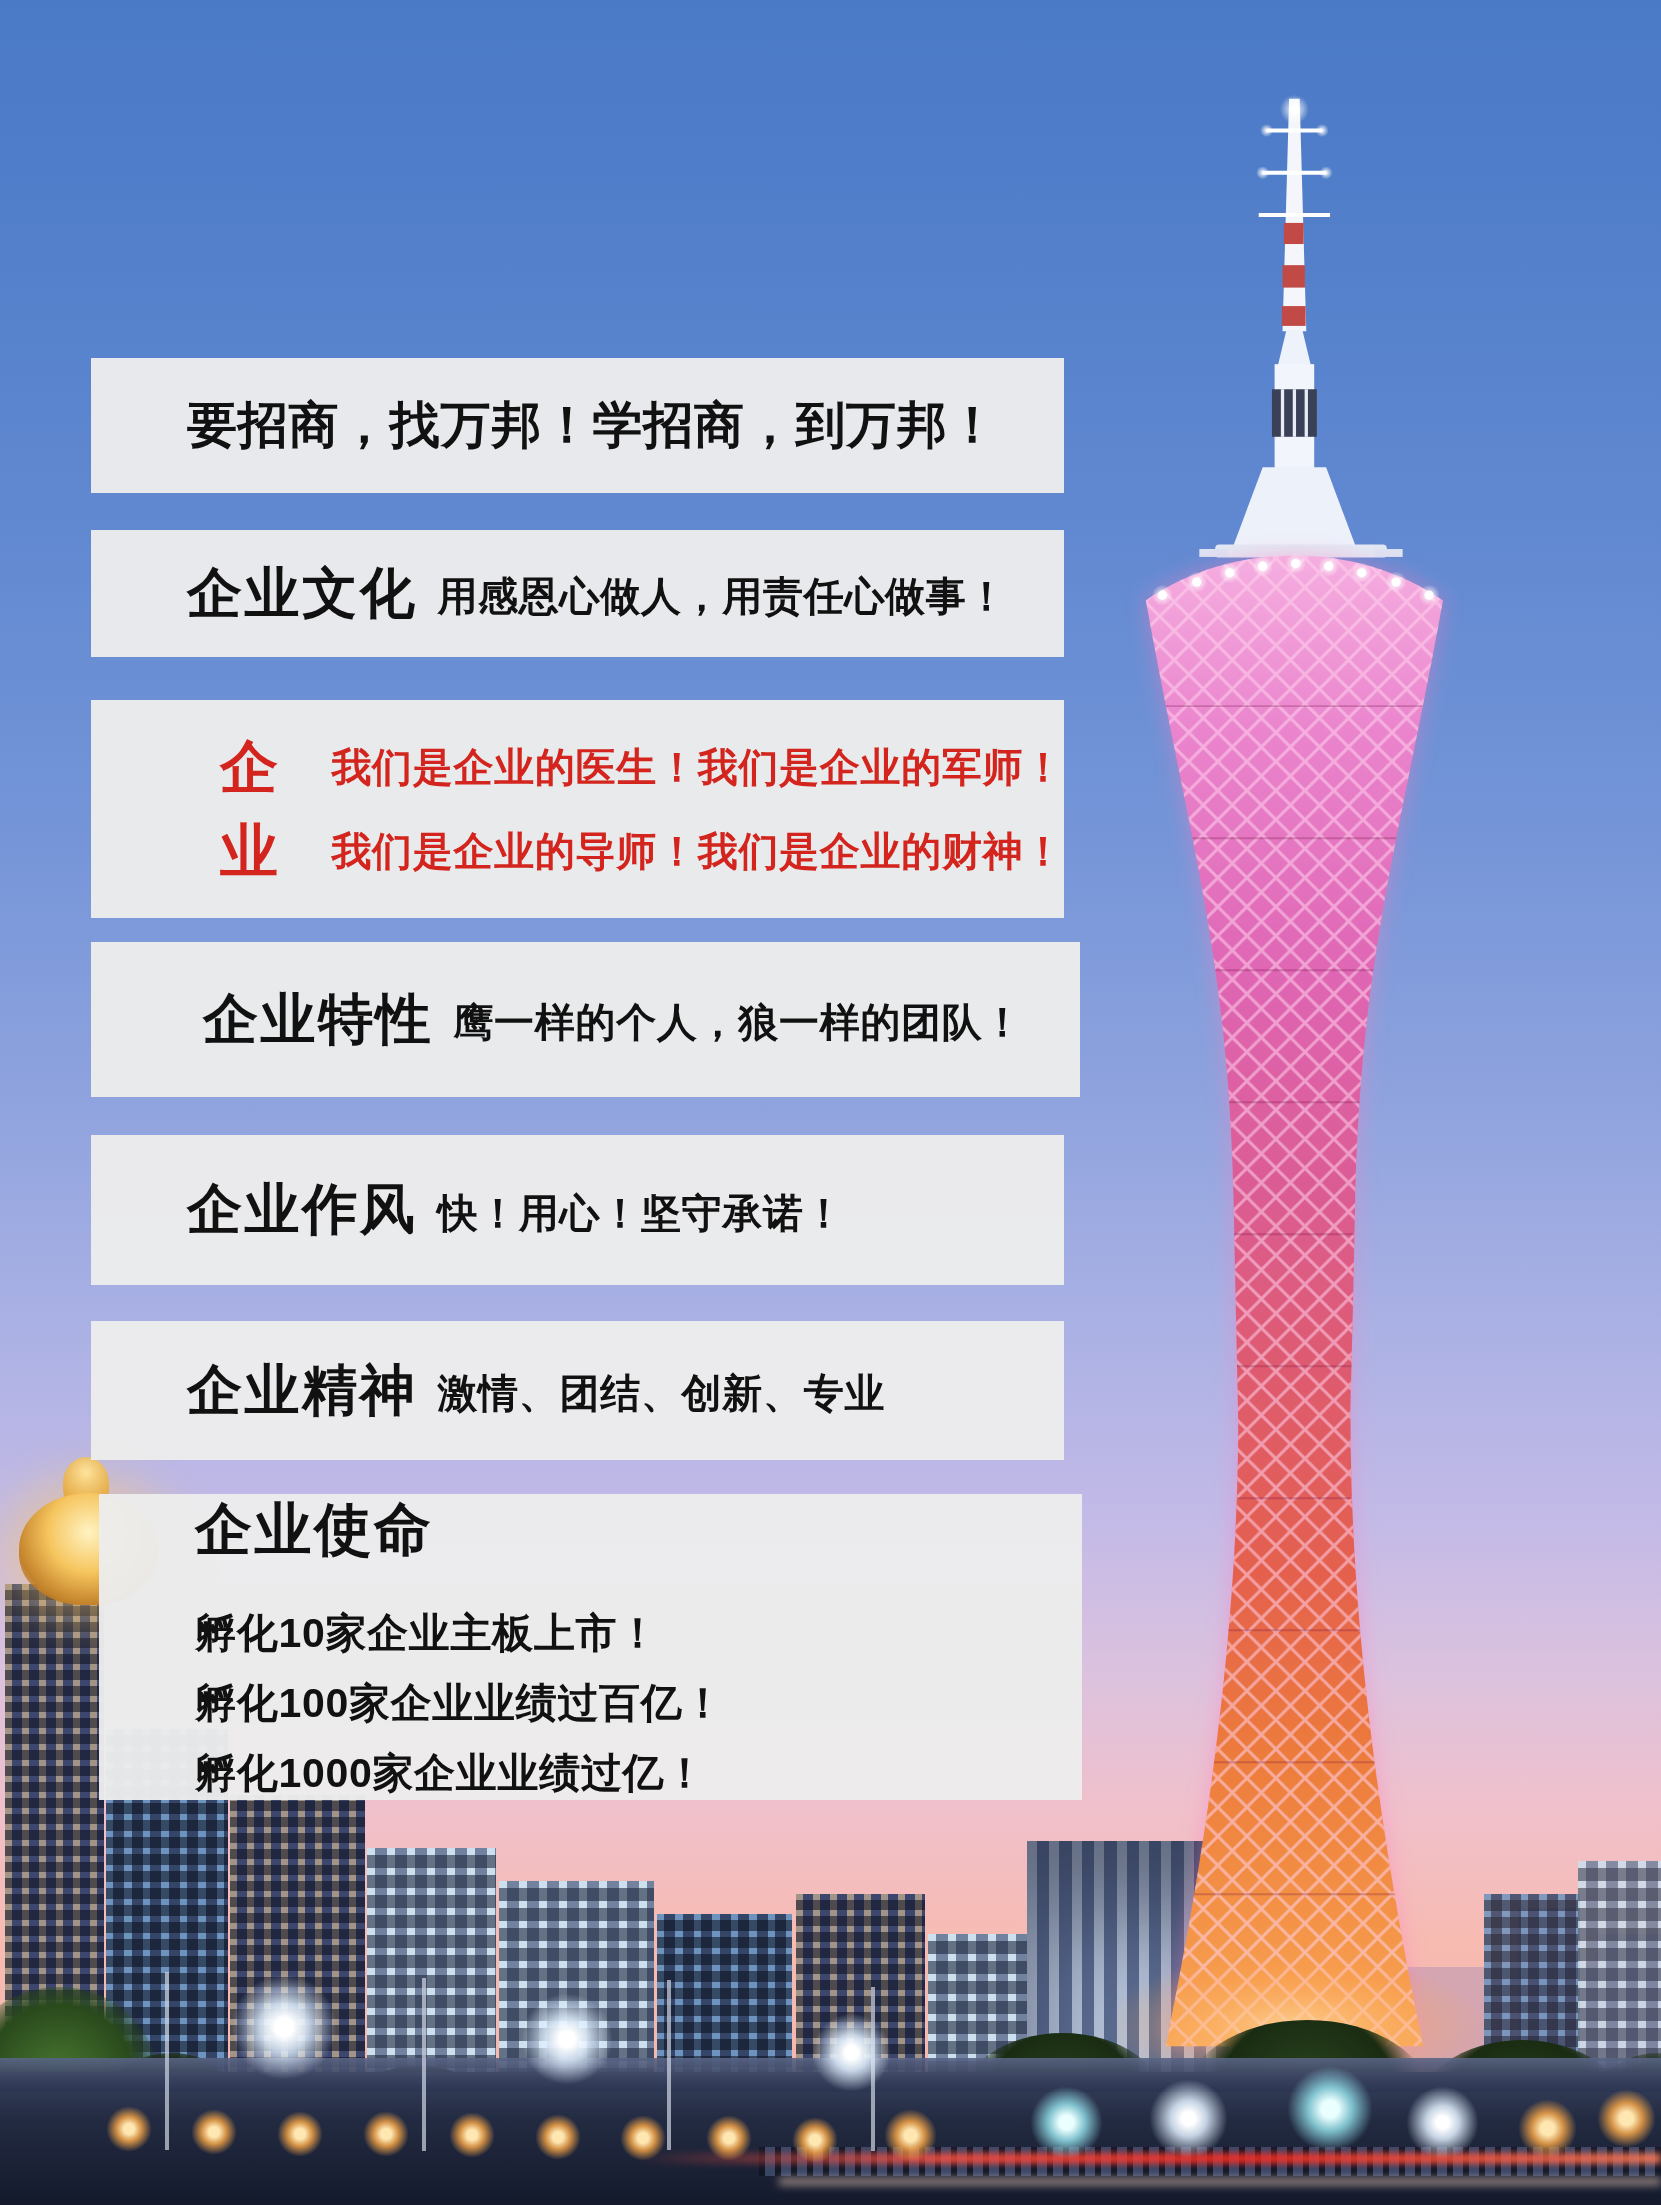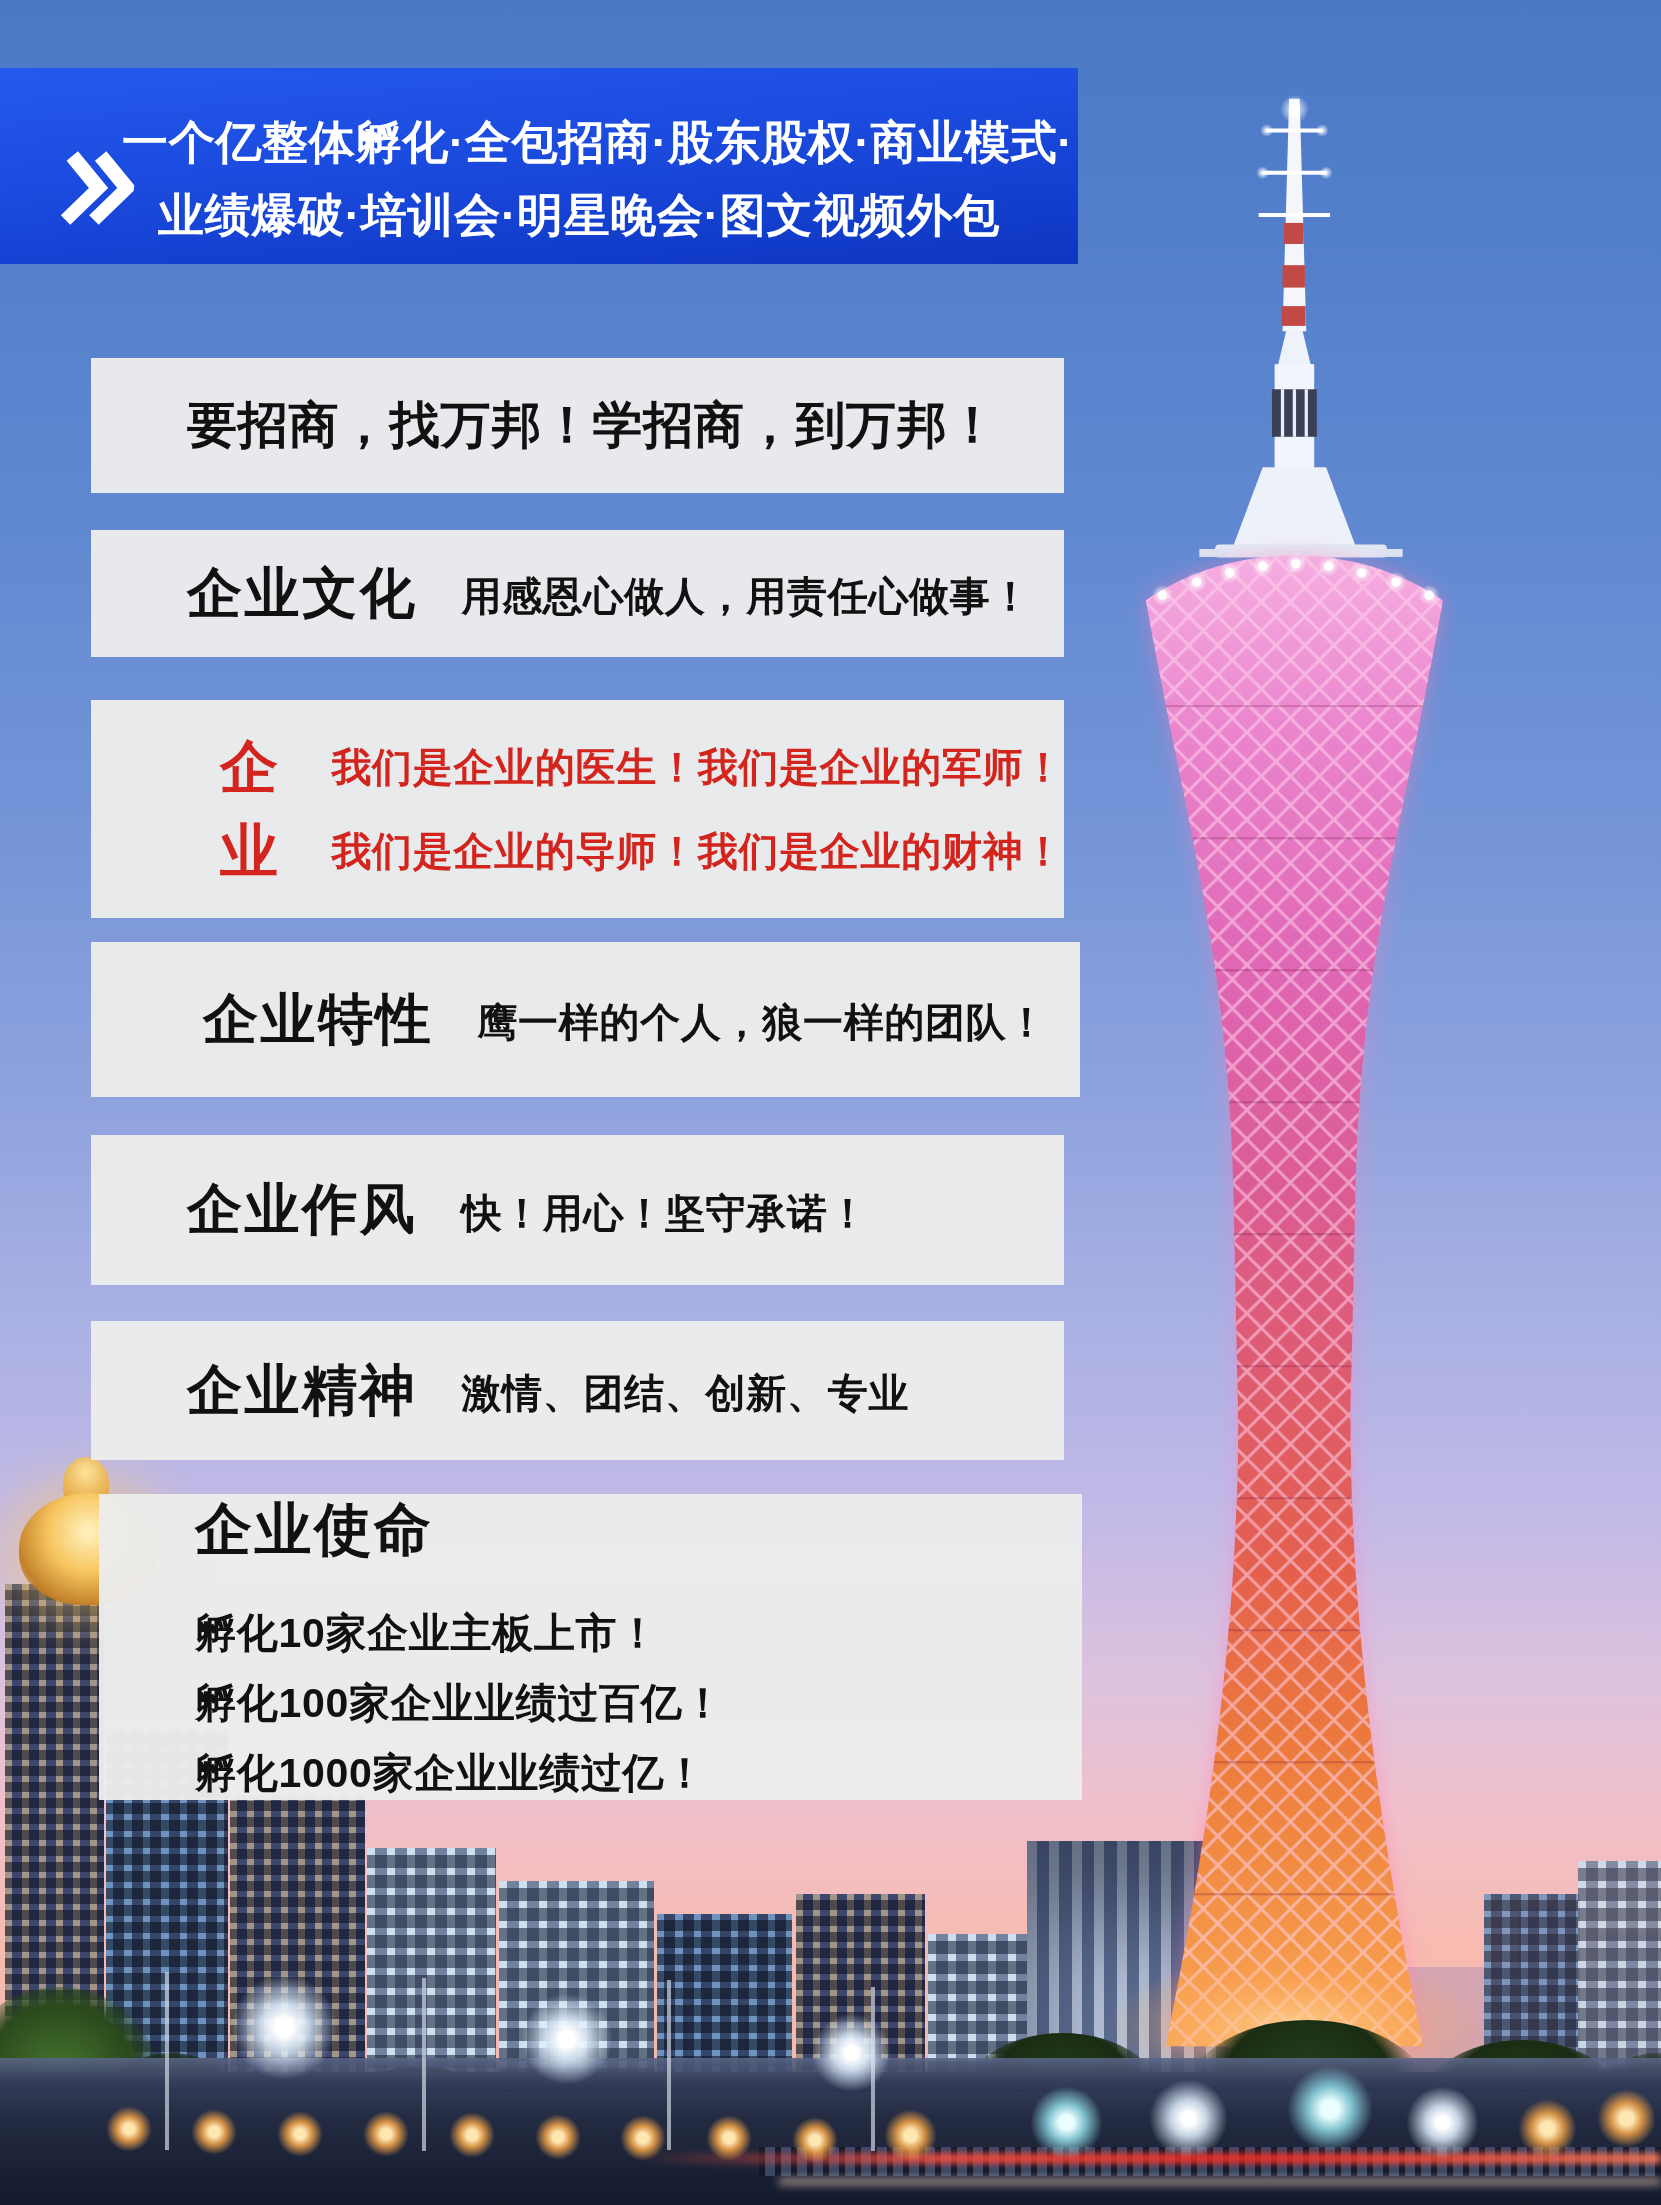--- a/index.html
+++ b/index.html
@@ -68,21 +68,21 @@
     line-height:1;letter-spacing:0.7px;white-space:nowrap;}
   .banner-line.l1{left:122px;top:51px;}
   .banner-line.l2{left:158px;top:124px;}
   .chevron{position:absolute;left:63px;top:81px;width:71px;height:78px;transform:skewX(-6deg);}
   
   .panel{position:absolute;left:91px;width:973px;background:rgba(236,236,236,.97);
     display:flex;align-items:center;color:#111;}
   .panel .pad{padding-left:96px;display:flex;align-items:center;width:100%;}
   .slogan-text{font-size:50px;font-weight:bold;letter-spacing:0.7px;white-space:nowrap;}
   .sec-title{font-size:55px;font-weight:bold;letter-spacing:2.6px;white-space:nowrap;}
-  .sec-sub{font-size:40px;font-weight:bold;margin-left:44px;letter-spacing:0.7px;white-space:nowrap;margin-top:6.6px;}
+  .sec-sub{font-size:40px;font-weight:bold;margin-left:20px;letter-spacing:0.7px;white-space:nowrap;margin-top:6.6px;}
   .pos-title{font-size:58px;font-weight:bold;line-height:84px;letter-spacing:2.6px;}
   .pos-lines{margin-left:38px;font-size:40px;font-weight:bold;line-height:84px;letter-spacing:0.7px;white-space:nowrap;}
   .red{color:#d3251d;margin-left:33px;}
   .mission{flex-direction:column;align-items:flex-start;justify-content:center;}
   .mission .m-title{font-size:57px;font-weight:bold;letter-spacing:2.6px;margin:6.6px 0 29px 96px;}
   .mission .m-line{font-size:41px;font-weight:bold;line-height:70px;margin-left:96px;letter-spacing:0.7px;white-space:nowrap;}
 </style>
 </head>
 <body>
 
@@ -240,28 +240,20 @@
   <div class="glow orange" style="left:706px;top:2115px;width:46px;height:46px;"></div>
   <div class="glow orange" style="left:792px;top:2117px;width:46px;height:46px;"></div>
   <div class="glow orange" style="left:884px;top:2109px;width:53px;height:53px;"></div>
   <div class="glow teal" style="left:1030px;top:2086px;width:73px;height:73px;"></div>
   <div class="glow white" style="left:1149px;top:2079px;width:79px;height:79px;"></div>
   <div class="glow teal" style="left:1287px;top:2066px;width:86px;height:86px;"></div>
   <div class="glow white" style="left:1406px;top:2086px;width:73px;height:73px;"></div>
   <div class="glow orange" style="left:1518px;top:2099px;width:59px;height:59px;"></div>
   <div class="glow orange" style="left:1597px;top:2089px;width:59px;height:59px;"></div>
 
-  <div class="banner">
-    <svg class="chevron" viewBox="0 0 120 120">
-      <path d="M10,6 L60,60 L10,114" fill="none" stroke="#ffffff" stroke-width="24"></path>
-      <path d="M58,6 L108,60 L58,114" fill="none" stroke="#ffffff" stroke-width="24"></path>
-    </svg>
-    <div class="banner-line l1">一个亿整体孵化·全包招商·股东股权·商业模式·</div>
-    <div class="banner-line l2">业绩爆破·培训会·明星晚会·图文视频外包</div>
-  </div>
 
   <div class="panel" style="top:358px;height:135px;justify-content:center;">
     <div class="pad">
         <span class="slogan-text">要招商，找万邦！学招商，到万邦！</span>
       </div>
   </div>
 
   <div class="panel" style="top:530px;height:127px;">
     <div class="pad">
       <span class="sec-title">企业文化</span>

